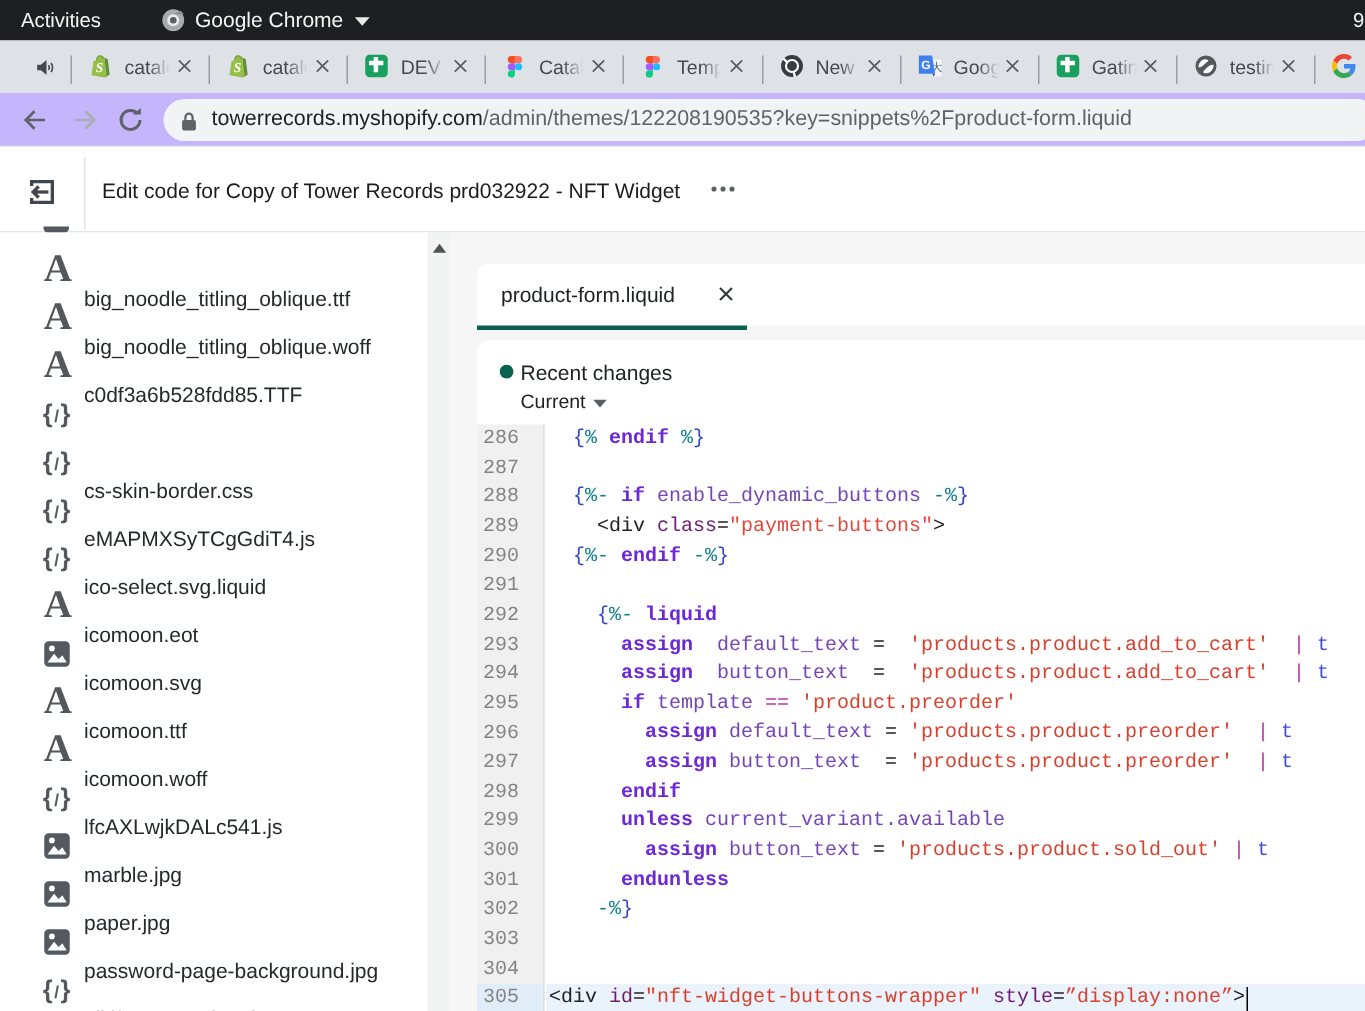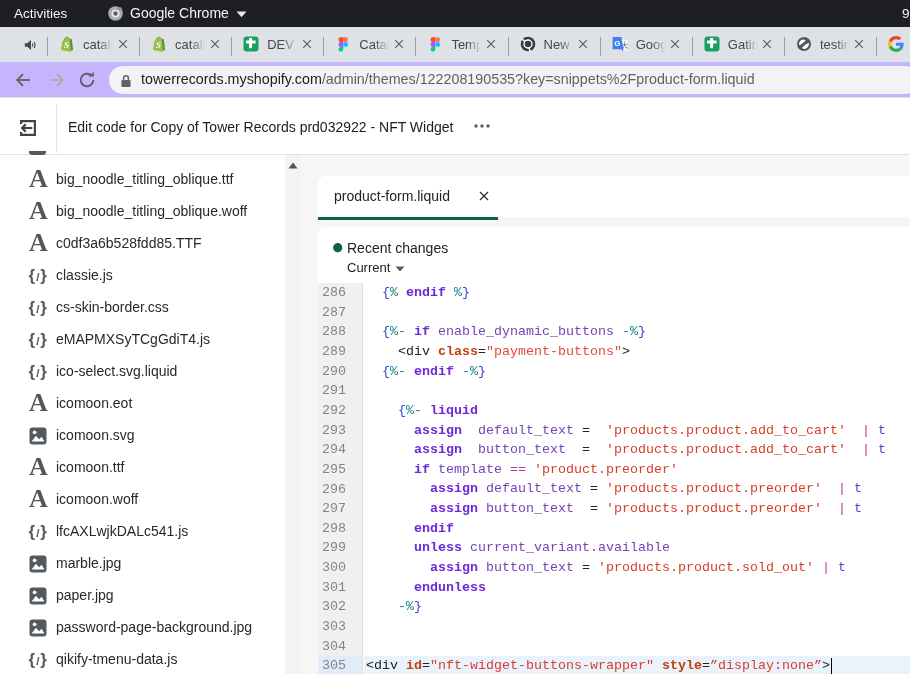--- a/index.html
+++ b/index.html
@@ -16,21 +16,21 @@
   .tclose { position:absolute; top:12px; }
   .tico { position:absolute; top:9px; }
   
   #toolbar { left:0; top:62px; width:910px; height:36px; background:#c4b5fd; border-bottom:1px solid #e1e3e6; }
   #urlpill { position:absolute; left:109px; top:3.5px; width:810px; height:28.5px; border-radius:14.5px; background:#f1f3f4; }
   #urltext { position:absolute; left:141px; top:9px; font-size:14.3px; color:#202124; white-space:nowrap; }
   
   #pageheader { left:0; top:98px; width:910px; height:57px; background:#fff; border-bottom:1px solid #e1e3e5; }
   
   #sidebar { left:0; top:155px; width:285px; height:519px; background:#fff; overflow:hidden; }
-  .frow { position:absolute; left:0; width:285px; height:32px; }
+  .frow { position:absolute; left:0; width:285px; height:32px;margin-top:20px; }
   .flbl { position:absolute; left:56px; top:7px; font-size:14px; color:#26292c; white-space:nowrap; }
   .aico { font-family:"Liberation Serif", serif; font-weight:bold; font-size:26px; color:#53565a; }
   .bico { font-weight:bold; font-size:17px; color:#54575b; letter-spacing:2.5px; }
   
   #sbtrack { left:285px; top:155px; width:15px; height:519px; background:#f2f3f3; }
   
   #content { left:300px; top:155px; width:610px; height:519px; background:#f6f6f7; }
   #tabcard { left:318px; top:175.5px; width:592px; height:41px; background:#fff; border-radius:8px 0 0 0; }
   #greenbar { left:318px; top:216.5px; width:180px; height:3px; background:#0a6150; }
   #editorcard { left:318px; top:227px; width:592px; height:447px; background:#fff; border-radius:8px 0 0 0; overflow:hidden; }
@@ -38,21 +38,21 @@
   #gutter { position:absolute; left:0; top:56.2px; width:45px; height:400px; background:#f0f0f0; border-right:1px solid #dedede; }
   .gnum { position:absolute; right:16px; width:29px; text-align:right; height:19.63px; font-family:"Liberation Mono", monospace; font-size:13.333px; line-height:19.63px; color:#848484; }
   #codelines { position:absolute; left:48px; top:56.2px; font-family:"Liberation Mono", monospace; font-size:13.333px; line-height:19.6326px; white-space:pre; color:#202124; }
   .k { color:#6d28d9; font-weight:bold; }
   .v { color:#7445b4; }
   .s { color:#d6402c; }
   .sa { color:#e04a3e; }
   .b { color:#3246c8; }
   .t { color:#0e7f8c; }
   .o { color:#bb37a1; }
-  .a { color:#c2410c;font-weight:bold; }
+  .a { color:#701a75; }
   .f { color:#3d4fd0; }
 </style>
 </head>
 <body>
 
 <div id="gnomebar" class="abs">
   <div class="abs" style="left:14px;top:6px;font-size:13.5px;">Activities</div>
   <svg class="abs" style="left:108px;top:6px" width="15" height="15" viewBox="0 0 15 15">
     <circle cx="7.5" cy="7.5" r="7.3" fill="#a8aaad"></circle>
     <circle cx="7.5" cy="7.5" r="4" fill="#e9eaeb"></circle>
@@ -224,23 +224,20 @@
     </div>
     <div class="abs aico" style="left:29px;top:9px;width:19px;height:32px;line-height:30px;text-align:center;">A</div>
     <div class="frow" style="top:41px">
       <div class="flbl">big_noodle_titling_oblique.woff</div>
     </div>
     <div class="abs aico" style="left:29px;top:41px;width:19px;height:32px;line-height:30px;text-align:center;">A</div>
     <div class="frow" style="top:73px">
       <div class="flbl">c0df3a6b528fdd85.TTF</div>
     </div>
     <div class="abs aico" style="left:29px;top:73px;width:19px;height:32px;line-height:30px;text-align:center;">A</div>
-    <div class="frow" style="top:105px">
-      <div class="flbl">classie.js</div>
-    </div>
     <div class="abs bico" style="left:25px;top:105px;width:28px;height:32px;line-height:31px;text-align:center;">{<span style="font-size:11.5px;letter-spacing:0;margin-left:-1.5px;margin-right:1px">/</span>}</div>
     <div class="frow" style="top:137px">
       <div class="flbl">cs-skin-border.css</div>
     </div>
     <div class="abs bico" style="left:25px;top:137px;width:28px;height:32px;line-height:31px;text-align:center;">{<span style="font-size:11.5px;letter-spacing:0;margin-left:-1.5px;margin-right:1px">/</span>}</div>
     <div class="frow" style="top:169px">
       <div class="flbl">eMAPMXSyTCgGdiT4.js</div>
     </div>
     <div class="abs bico" style="left:25px;top:169px;width:28px;height:32px;line-height:31px;text-align:center;">{<span style="font-size:11.5px;letter-spacing:0;margin-left:-1.5px;margin-right:1px">/</span>}</div>
     <div class="frow" style="top:201px">

